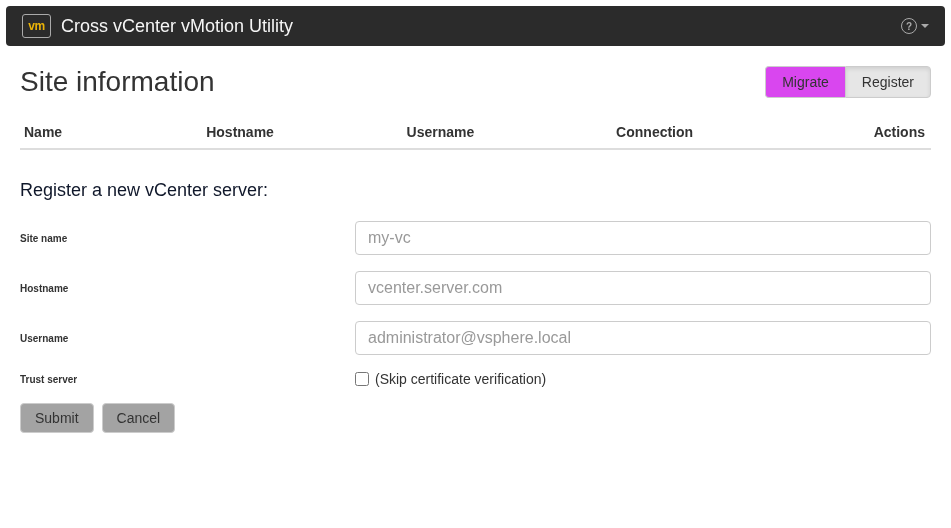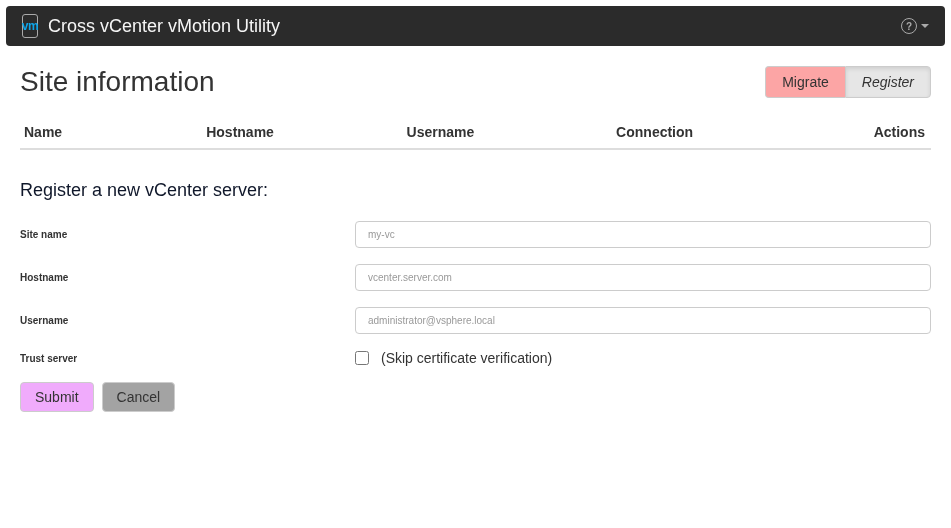--- a/index.html
+++ b/index.html
@@ -19,30 +19,30 @@
     border-radius: 4px;
     margin: 6px;
     justify-content: space-between;
   }
   .navbar-left {
     display: flex;
     align-items: center;
     gap: 10px;
   }
   .vm-logo {
-    width: 16px;
+    width: 29px;
     height: 24px;
     border: 1px solid #aaa;
     border-radius: 3px;
     display: flex;
     align-items: center;
     justify-content: center;
     font-size: 12px;
     font-weight: bold;
-    color: #0ea5e9;
+    color: #eab308;
     letter-spacing: -0.5px;
   }
   .navbar-title {
     font-size: 18px;
     color: #f5f5f5;
     font-weight: 400;
   }
   .navbar-right {
     display: flex;
     align-items: center;
@@ -82,35 +82,34 @@
     font-weight: 400;
     color: #333;
   }
   .btn-group {
     display: flex;
   }
   .btn {
     padding: 7px 16px;
     font-size: 14px;
     border: 1px solid #ccc;
-    background: #fca5a5;
+    background: #d946ef;
     cursor: pointer;
     color: #333;
   }
   .btn:first-child {
     border-radius: 4px 0 0 4px;
     border-right: none;
   }
   .btn:last-child {
     border-radius: 0 4px 4px 0;
   }
   .btn.active {
     background: #e6e6e6;
     box-shadow: inset 0 2px 4px rgba(0,0,0,0.1);
-    font-style: italic;
   }
   .table {
     width: 100%;
     border-collapse: collapse;
     margin-bottom: 30px;
   }
   .table th {
     text-align: left;
     font-weight: bold;
     padding: 8px 4px;
@@ -137,33 +136,33 @@
     width: 335px;
     font-weight: bold;
     font-size: 10px;
   }
   .form-field {
     flex: 1;
   }
   .form-control {
     width: 100%;
     padding: 7px 12px;
-    font-size: 10px;
+    font-size: 16px;
     border: 1px solid #ccc;
     border-radius: 4px;
     color: #555;
     background: #fff;
   }
   .form-control::placeholder {
     color: #999;
   }
   .checkbox-wrap {
     display: flex;
     align-items: center;
-    gap: 12px;
+    gap: 6px;
     font-weight: 400;
   }
   .checkbox-wrap input[type="checkbox"] {
     width: 14px;
     height: 14px;
   }
   .form-actions {
     display: flex;
     gap: 8px;
     margin-top: 6px;
@@ -171,21 +170,21 @@
   .btn-default {
     padding: 6px 14px;
     font-size: 14px;
     border: 1px solid #ccc;
     background: #a3a3a3;
     border-radius: 4px;
     cursor: pointer;
     color: #333;
   }
   .btn-default.primary-look {
-    background: #f0abfc;
+    background: #a3a3a3;
   }
 </style>
 </head>
 <body>
 
 <div class="navbar">
   <div class="navbar-left">
     <div class="vm-logo">vm</div>
     <div class="navbar-title">Cross vCenter vMotion Utility</div>
   </div>

